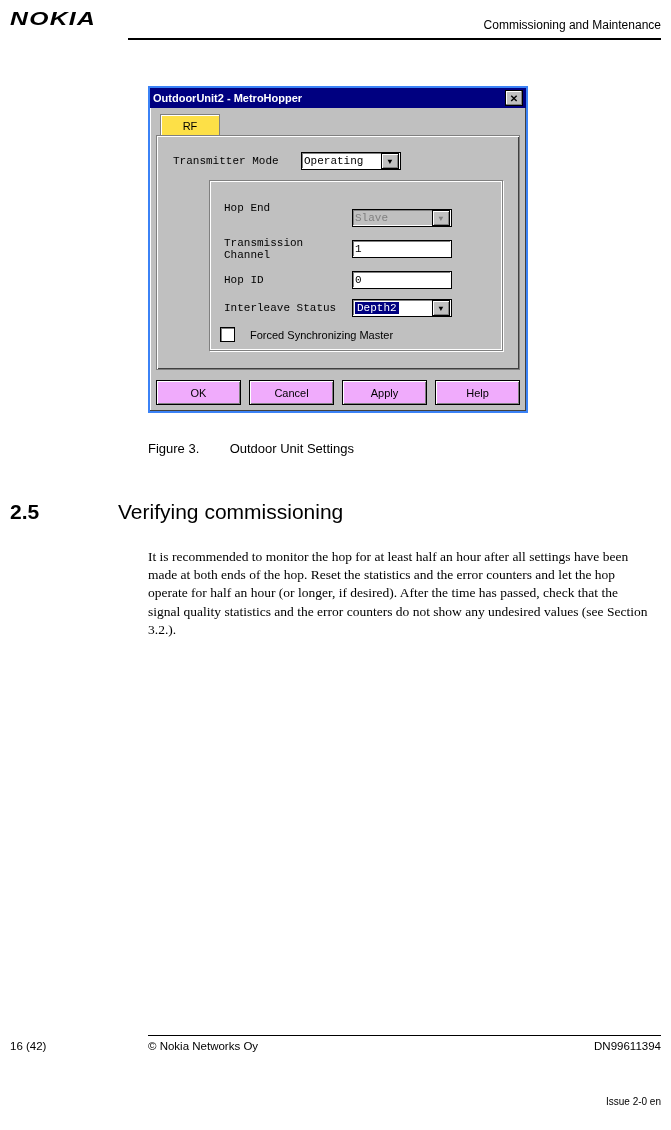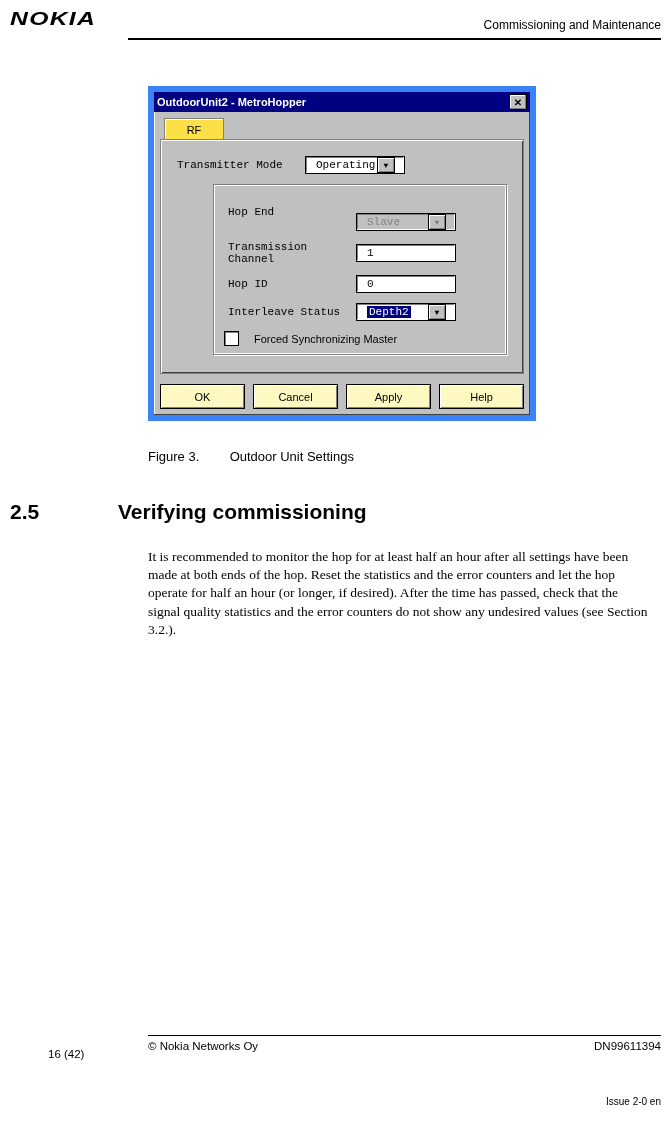--- a/index.html
+++ b/index.html
@@ -51,21 +51,21 @@
   .figure-wrap {
     position: absolute;
     top: 86px;
     left: 148px;
     width: 376px;
   }
 
   
   .win {
     width: 376px;
-    border: 6px solid #3b82f6;
+    border: 2px solid #3b82f6;
     background: #c0c0c0;
     box-shadow: inset -1px -1px 0 #404040, inset 1px 1px 0 #fff;
   }
   .titlebar {
     background: #000080;
     color: #fff;
     display: flex;
     align-items: center;
     justify-content: space-between;
     padding: 2px 3px;
@@ -125,21 +125,21 @@
     margin: 0 0 10px 4px;
   }
   .lbl { width: 128px; }
   .dropdown, .txt {
     background:#fff;
     border: 1px solid #000;
     box-shadow: inset -1px -1px 0 #fff, inset 1px 1px 0 #808080;
     height: 18px;
     box-sizing: border-box;
     font-size: 11px;
-    padding: 1px 10px;
+    padding: 1px 2px;
     display:flex;
     align-items:center;
     justify-content:space-between;
     width: 100px;
   }
   .dropdown.disabled, .txt.disabled { background:#c0c0c0; color:#808080;margin-top:20px;}
   .dropdown .ddbtn {
     width: 16px;
     height: 14px;
     background:#c0c0c0;
@@ -170,21 +170,21 @@
     display:flex;
     gap: 8px;
     justify-content: center;
     margin-top: 10px;
   }
   .winbtn {
     width: 84px;
     height: 23px;
     font-size: 11px;
     font-family: "MS Sans Serif", Tahoma, sans-serif;
-    background:#fef9c3;
+    background:#f0abfc;
     border: 1px solid #000;
     box-shadow: inset 1px 1px 0 #fff, inset -1px -1px 0 #808080;
     display:flex;align-items:center;justify-content:center;
   }
 
   .fig-caption {
     font-size: 13px;
     margin-top: 28px;
   }
   .fig-caption .num { display:inline-block; width: 78px;}
@@ -197,21 +197,21 @@
     display:flex;
     align-items: baseline;
   }
   .sec-num {
     font-size: 21px;
     font-weight: bold;
     width: 108px;
   }
   .sec-title {
     font-size: 21px;
-    font-weight: bold;
+    font-weight: normal;
   }
   .body-text {
     position: absolute;
     top: 548px;
     left: 148px;
     right: 22px;
     font-family: "Times New Roman", Times, serif;
     font-size: 13.5px;
     line-height: 1.35;
   }
@@ -225,21 +225,21 @@
     border-top: 1px solid #000;
   }
   .footer {
     position: absolute;
     bottom: 12px;
     left: 10px;
     right: 10px;
     font-size: 11.5px;
     height: 26px;
   }
-  .footer .left { position:absolute; left:0; top:8px;margin-left:38px;}
+  .footer .left { position:absolute; left:0; top:0;}
   .footer .center { position:absolute; left:138px; top:0;}
   .footer .right { position:absolute; right:0; top:0; text-align:right;}
   .footer .right .sub { font-size:10px;margin-top:44px;}
 </style>
 </head>
 <body>
 
 <div class="page">
 
   <div class="header">

